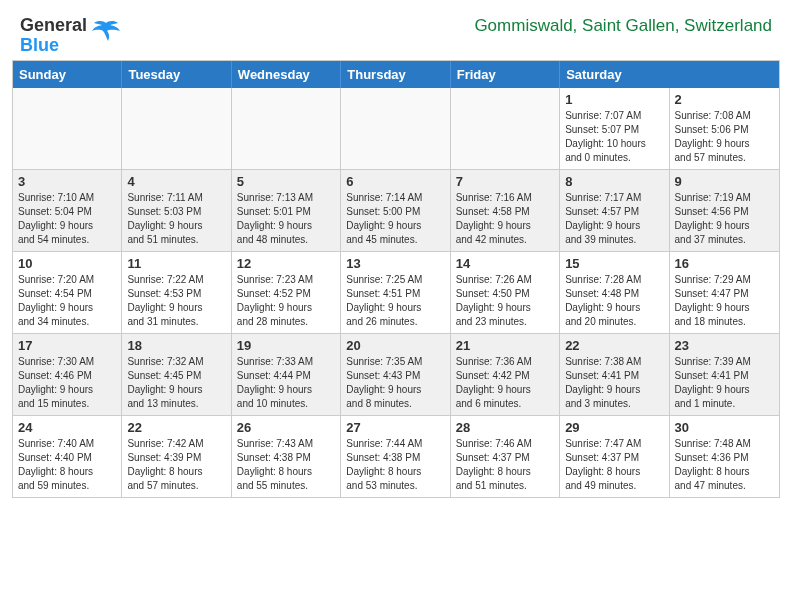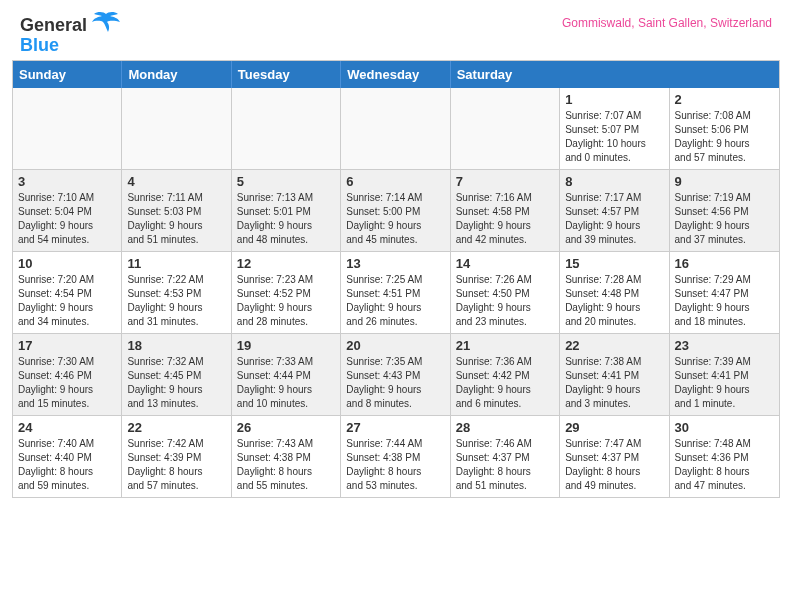--- a/index.html
+++ b/index.html
@@ -1,23 +1,23 @@
 <!DOCTYPE html>
 <html><head>
   <meta charset="utf-8">
   <style>
     * { box-sizing: border-box; margin: 0; padding: 0; }
     body { font-family: Arial, sans-serif; background: #fff; width: 792px; min-height: 612px; }
     
     .header { padding: 16px 20px 4px 20px; display: flex; align-items: flex-start; justify-content: space-between; }
-    .logo { display: flex; }
+    .logo { display: flex; align-items: center; }
     
     .title-area { text-align: right; }
     .month-title { font-size: 38px; color: #333; font-weight: normal; }
-    .location { font-size: 12px; color: #ec4899; }
+    .location { font-size: 17px; color: #15803d; }
     
     .calendar { margin: 0 12px 12px 12px; border: 1px solid #ccc; }
     
     .day-headers { display: grid; grid-template-columns: repeat(7, 1fr); background: #2979c4; }
     .day-header { color: #fff; font-weight: bold; font-size: 13px; padding: 6px 6px; text-align: left; border-right: 1px solid #4a90d9; }
     .day-header:last-child { border-right: none; }
     
     .week-row { display: grid; grid-template-columns: repeat(7, 1fr); border-top: 1px solid #ccc; }
     .week-row:first-child { border-top: none; }
     
@@ -44,23 +44,24 @@
       </svg>
     </div>
     <div class="title-area">
       <div class="location">Gommiswald, Saint Gallen, Switzerland</div>
     </div>
   </div>
 
   <div class="calendar">
     <div class="day-headers">
     <div class="day-header">Sunday</div>
-        <div class="day-header">Monday</div>
         <div class="day-header">Tuesday</div>
         <div class="day-header">Wednesday</div>
+        <div class="day-header">Thursday</div>
+        <div class="day-header">Friday</div>
         <div class="day-header">Saturday</div>
       </div>
     <div id="weeks-container">
         <div class="week-row">
           <div class="day-cell empty"></div>
           <div class="day-cell empty"></div>
           <div class="day-cell empty"></div>
           <div class="day-cell empty"></div>
           <div class="day-cell empty"></div>
           <div class="day-cell">

